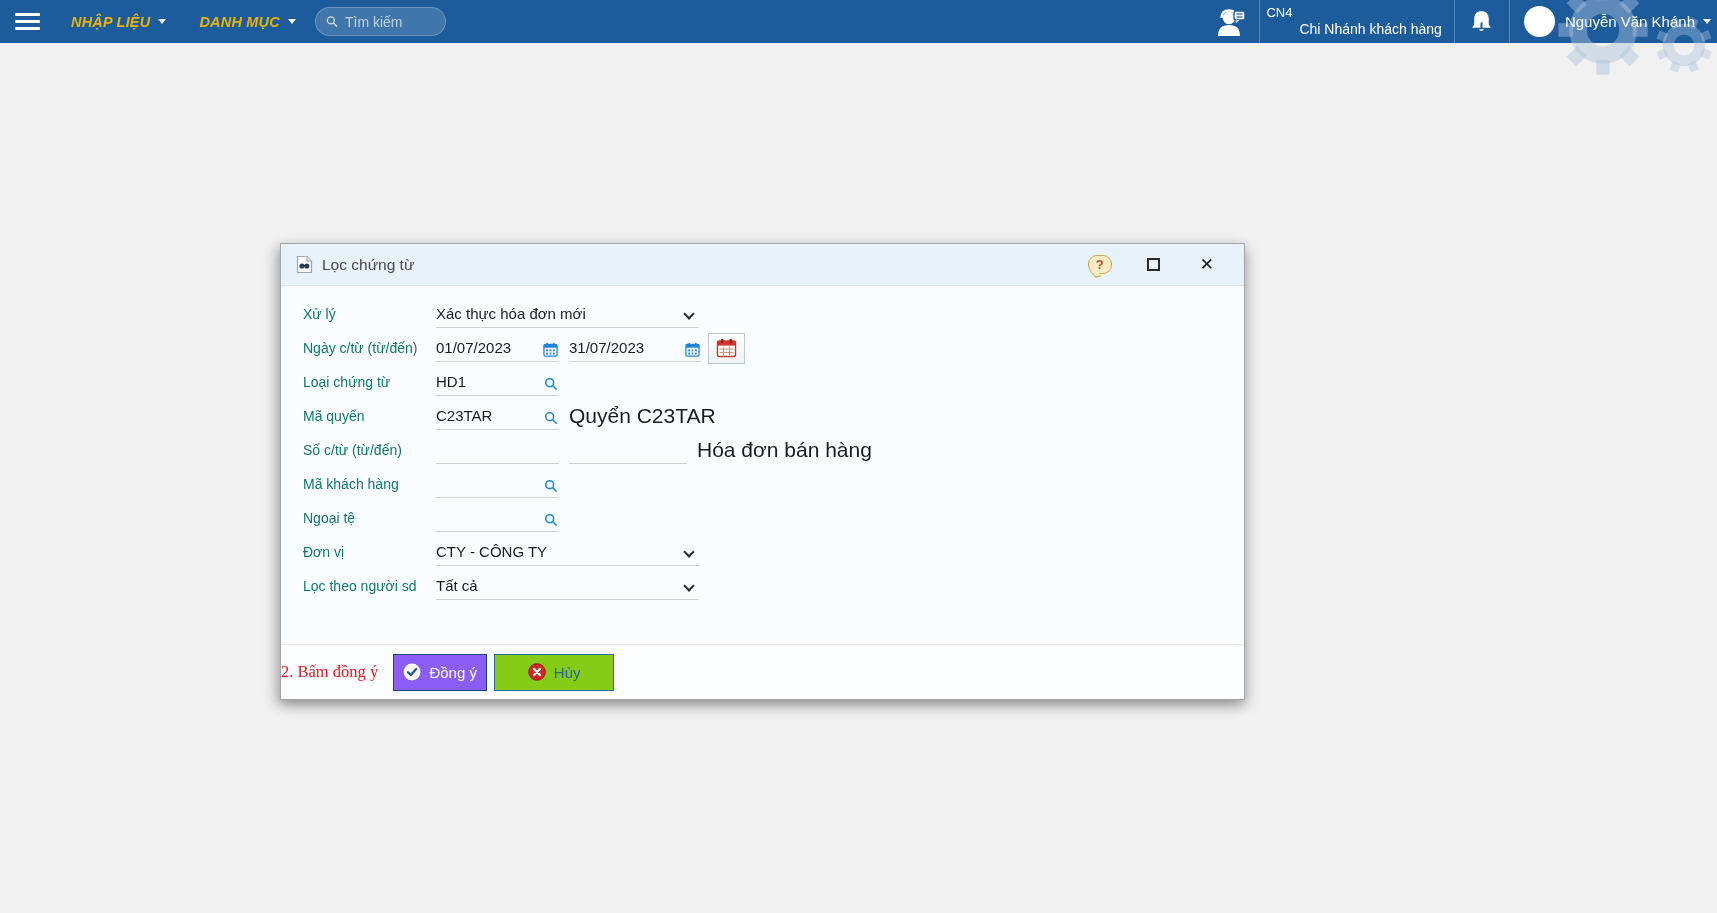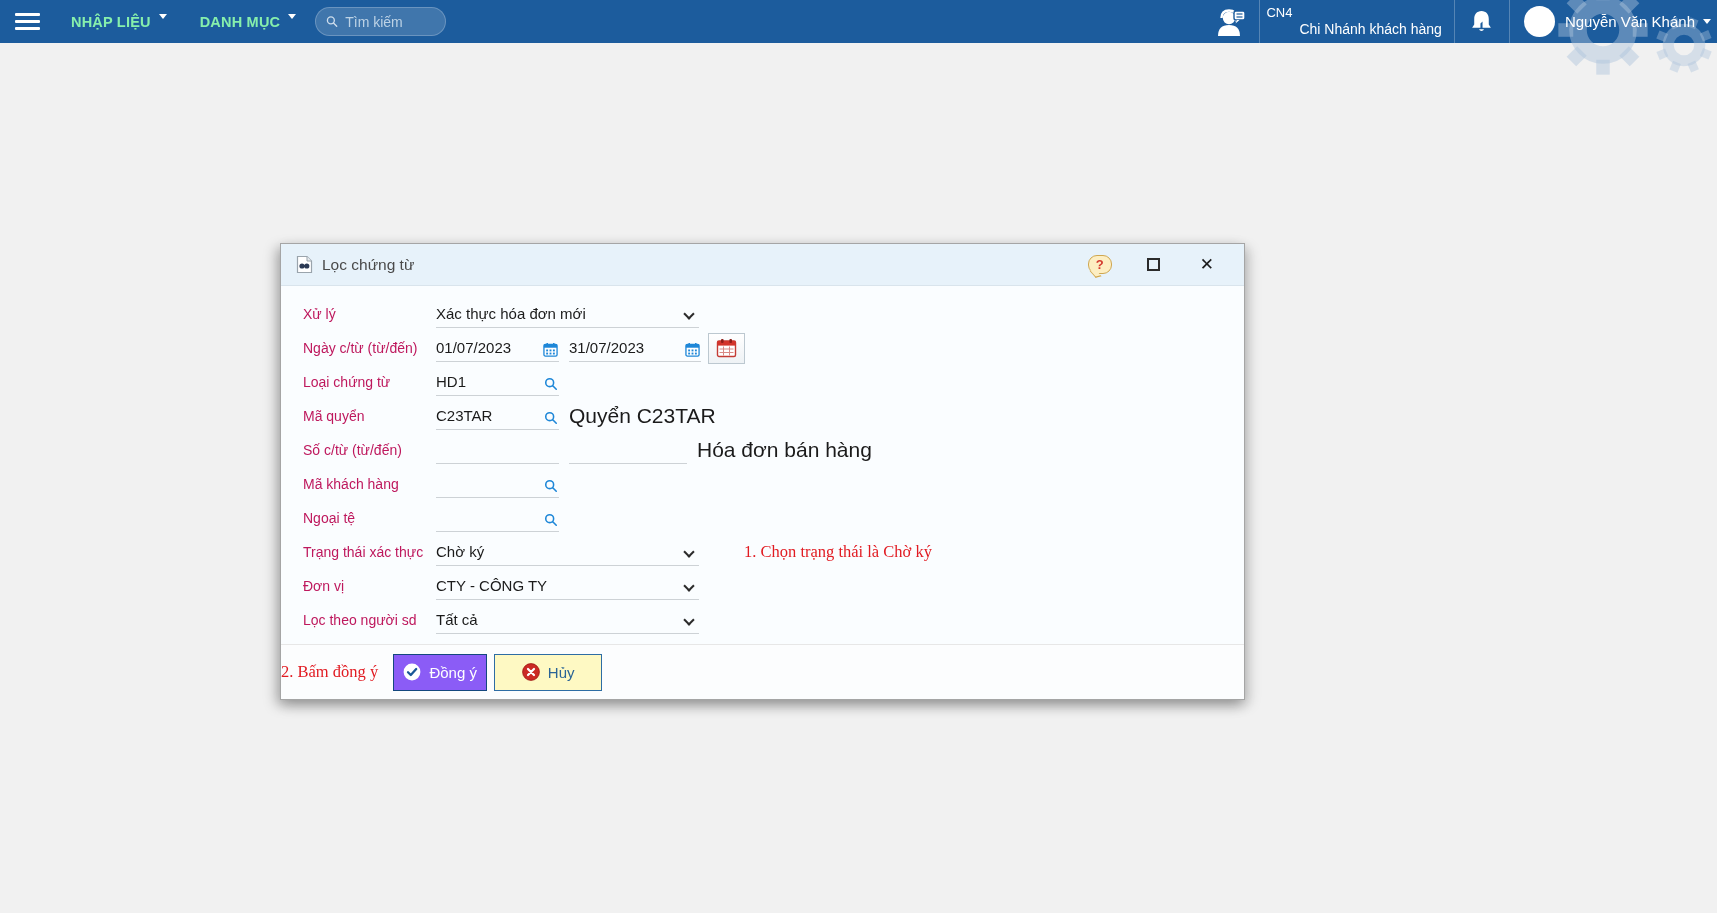--- a/index.html
+++ b/index.html
@@ -9,21 +9,21 @@
     background:#f1f1f1; position:relative; overflow:hidden;
     color:#222;
   }
   
   .topbar {
     position:absolute; top:0; left:0; width:1717px; height:43px;
     background:#1c5c9d; display:flex; align-items:center; z-index:5;
   }
   .burger { margin-left:15px; width:25px; height:17px; display:flex; flex-direction:column; justify-content:space-between; cursor:pointer; }
   .burger span { display:block; height:3px; background:#fff; border-radius:1px; }
-  .tmenu { display:flex; color:#86efac; font-weight:bold; font-size:14.5px; letter-spacing:.2px; cursor:pointer; }
+  .tmenu { display:flex; align-items:center; color:#eab308; font-weight:bold; font-size:14.5px; letter-spacing:.2px; cursor:pointer;font-style:italic; }
   .tmenu .caret { margin-left:8px; }
   .caret { width:0; height:0; border-left:4.5px solid transparent; border-right:4.5px solid transparent; border-top:5px solid #fff; display:inline-block; }
   .m1 { margin-left:31px; } .m2 { margin-left:33px; }
   .searchpill {
     margin-left:19px; width:131px; height:29px; border-radius:15px;
     background:rgba(255,255,255,0.16); border:1px solid rgba(255,255,255,0.22);
     display:flex; align-items:center; padding:0 10px;
   }
   .searchpill input {
     background:transparent; border:none; outline:none; width:90px; margin-left:7px;
@@ -62,21 +62,21 @@
   }
   .helpicon::after {
     content:""; position:absolute; left:3px; bottom:-4px; width:6px; height:6px;
     background:#fdeec2; border-left:1px solid #cfa750; border-bottom:1px solid #cfa750;
     transform:skewX(35deg) rotate(-12deg);
   }
   .maxicon { width:13px; height:13px; border:2px solid #2b2b2b; margin-left:35px; cursor:pointer; }
   .closeicon { font-size:17px; color:#1b1b1b; margin-left:40px; cursor:pointer; line-height:1; font-weight:bold; }
   .dlg-body { flex:1; padding:11px 0 0 22px; display:flex; flex-direction:column; }
   .frow { height:34px; display:flex; align-items:center; }
-  .flabel { width:133px; flex:none; font-size:14px; color:#be185d; }
+  .flabel { width:133px; flex:none; font-size:14px; color:#0f766e; }
   .ctrl { position:relative; height:27px; border-bottom:1px solid #cdd2d6; display:flex; align-items:center; }
   .ctrl.c1 { width:123px; }
   .ctrl.c2date { width:132px; margin-left:10px;justify-content:center; }
   .ctrl.c2 { width:118px; margin-left:10px; }
   .ctrl.sel { width:263px; cursor:pointer; }
   .ctrl input { border:none; outline:none; background:transparent; font-size:15px; color:#1b1b1b; width:100%; font-family:inherit; padding-right:18px; }
   .ctrl .val { font-size:15px; color:#1b1b1b; }
   .icon-right { position:absolute; right:1px; bottom:4px; display:flex; }
   .chev { position:absolute; right:6px; bottom:9px; width:8px; height:8px; border-right:2px solid #2b2b2b; border-bottom:2px solid #2b2b2b; transform:rotate(45deg); }
   .calbtn {
@@ -86,21 +86,21 @@
   .sidetext { font-size:21px; color:#1b1b1b; margin-left:10px; white-space:nowrap; }
   .note { font-family:"Liberation Serif","DejaVu Serif",serif; color:#e11b22; font-size:16.5px; white-space:nowrap; }
   .note1 { margin-left:45px; }
   .dlg-footer {
     flex:none; height:55px; background:#fcfdfe; border-top:1px solid #e7e7e7;
     display:flex; align-items:center; padding-right:18px;
   }
   .note2 { margin-right:15px; }
   .btn { height:37px; display:flex; align-items:center; justify-content:center; font-size:15px; cursor:pointer; font-family:inherit; }
   .btn-ok { width:94px; background:#8b5cf6; border:1px solid #14487e; color:#fff; }
-  .btn-cancel { width:108px; margin-left:7px; background:#fef9c3; border:1px solid #2e6da4; color:#2a6496; }
+  .btn-cancel { width:120px; margin-left:7px; background:#84cc16; border:1px solid #2e6da4; color:#2a6496; }
   .btn svg { margin-right:8px; flex:none; }
 </style>
 </head>
 <body>
 
 <div class="topbar">
   <div class="burger">
       <span></span>
       <span></span>
       <span></span>
@@ -328,28 +328,20 @@
         <input style="">
         <span class="icon-right">
           <svg width="14" height="14" viewBox="0 0 16 16">
               <circle cx="6.5" cy="6.5" r="4.5" fill="none" stroke="#1e87d8" stroke-width="1.8"></circle>
               <line x1="10" y1="10" x2="14" y2="14" stroke="#1e87d8" stroke-width="1.8" stroke-linecap="round"></line>
             </svg>
         </span>
       </div>
     </div>
 
-    <div class="frow">
-      <div class="flabel">Trạng thái xác thực</div>
-      <div class="ctrl sel">
-        <span class="val">Chờ ký</span>
-        <span class="chev"></span>
-      </div>
-      <div class="note note1">1. Chọn trạng thái là Chờ ký</div>
-    </div>
 
     <div class="frow">
       <div class="flabel">Đơn vị</div>
       <div class="ctrl sel">
         <span class="val">CTY - CÔNG TY</span>
         <span class="chev"></span>
       </div>
     </div>
 
     <div class="frow">

